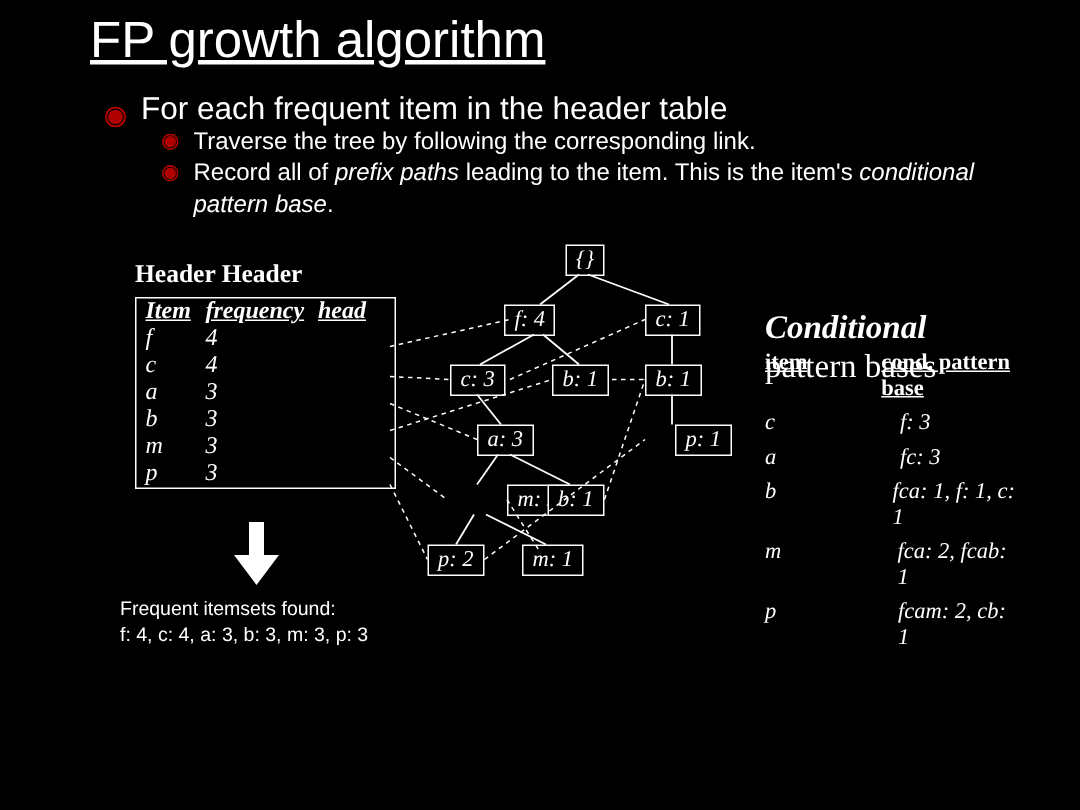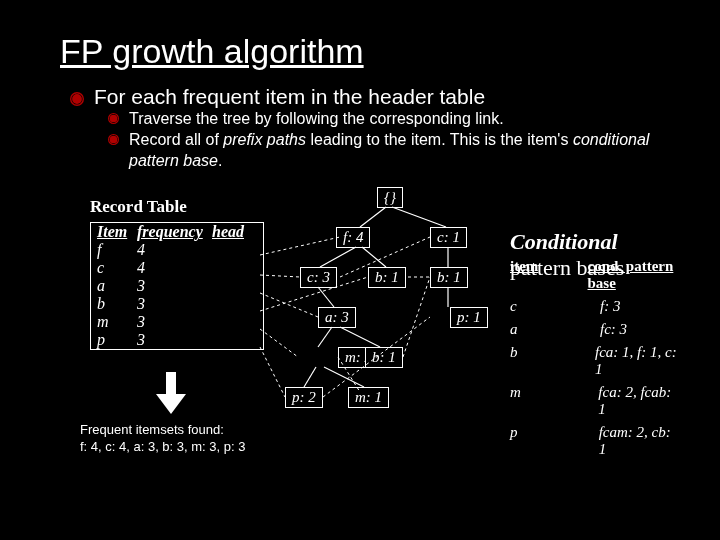--- a/index.html
+++ b/index.html
@@ -7,29 +7,29 @@
     padding: 0;
     width: 720px;
     height: 540px;
     background: #000;
     color: #fff;
     font-family: Arial, sans-serif;
     position: relative;
     overflow: hidden;
   }
   .slide {
-    padding: 32px 40px 10px 60px;
+    padding: 8px 40px 10px 60px;
   }
   .title {
     font-size: 34px;
     font-weight: normal;
     text-decoration: underline;
     margin-bottom: 14px;
   }
-  .bullet-row { display: flex; align-items: center; gap: 10px; margin-left: 10px; }
+  .bullet-row { display: flex; align-items: flex-end; gap: 10px; margin-left: 10px; }
   .sub-bullet-row { display: flex; align-items: flex-start; gap: 10px; margin-left: 48px; font-size: 16px; line-height: 1.3; }
   .bullet-icon { width: 14px; height: 14px; flex: 0 0 14px; margin-top: 4px; fill: #b00000; }
   .sub-bullet-icon { width: 11px; height: 11px; flex: 0 0 11px; margin-top: 4px; fill: #b00000; }
   .main-text { font-size: 21px; }
   .italic { font-style: italic; }
 
   .content-area {
     position: relative;
     height: 340px;
     margin-top: 6px;
@@ -127,21 +127,21 @@
         <circle cx="5" cy="5" r="3.5"></circle>
         <circle cx="5" cy="5" r="4.5" fill="none" stroke="#b00000" stroke-width="1"></circle>
       </svg>
     <span>
       <span>Record all of </span><span class="italic">prefix paths</span><span> leading to the item. This is the item's </span><span class="italic">conditional pattern base</span><span>.</span>
     </span>
   </div>
 
   <div class="content-area">
 
-    <div class="header-title">Record Table</div>
+    <div class="header-title">Header Header</div>
     <div class="header-table">
       <div class="ht-head">
         <span class="ht-c1">Item</span>
         <span class="ht-c2">frequency</span>
         <span class="ht-c3">head</span>
       </div>
       <div class="ht-row">
           <span class="ht-c1">f</span>
           <span class="ht-c2">4</span>
         </div>

